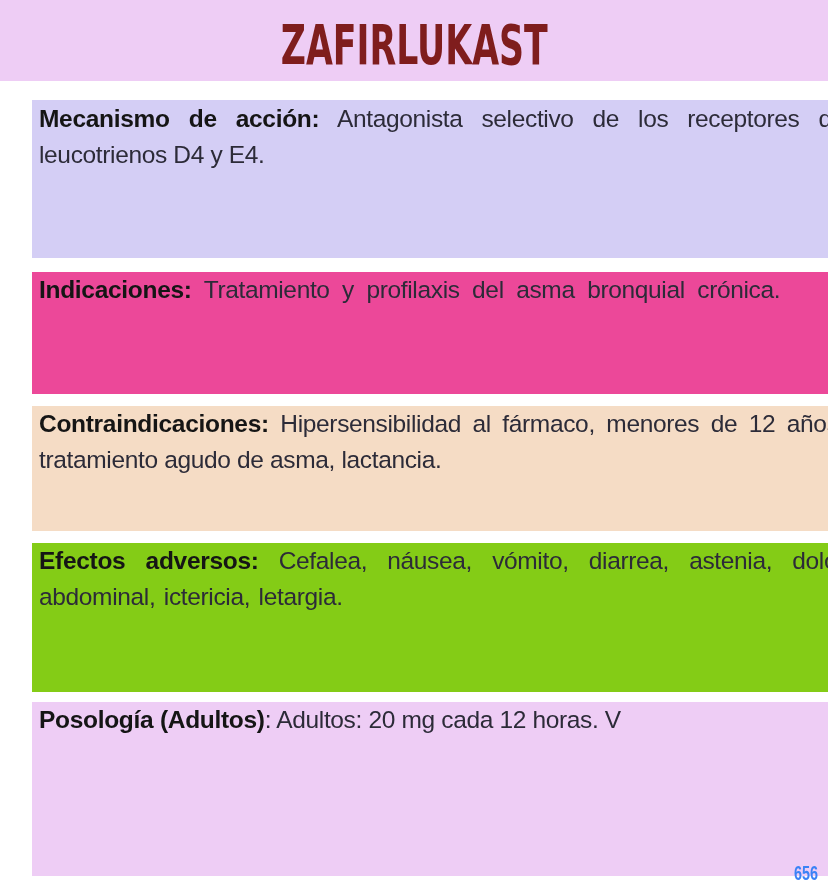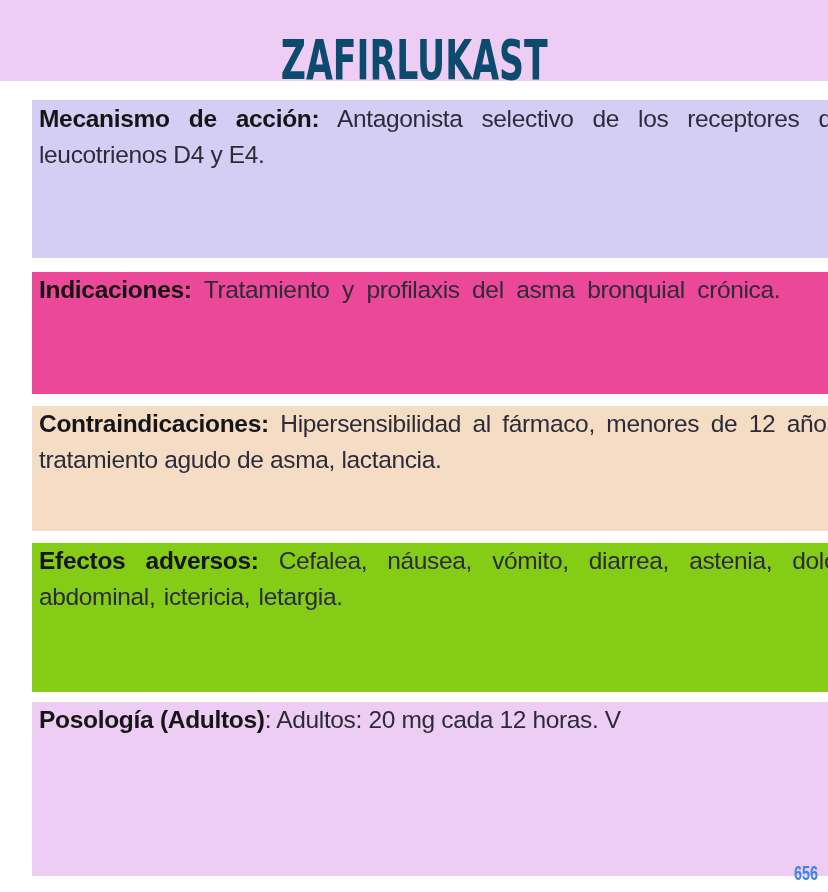--- a/index.html
+++ b/index.html
@@ -6,23 +6,23 @@
     body {
       width: 828px; height: 892px; background: #ffffff;
       position: relative; overflow: hidden;
       font-family: "Liberation Sans", "DejaVu Sans", sans-serif;
     }
     .header {
       position: absolute; left: 0; top: 0; width: 828px; height: 81px;
       background: #eecdf5;
     }
     .title {
-      position: absolute; left: 0; top: 25px; width: 828px; text-align: center;
+      position: absolute; left: 0; top: 10px; width: 828px; text-align: center;
       font-family: "DejaVu Sans", sans-serif; font-weight: bold;
-      font-size: 56px; line-height: 70px; color: #0c4a6e; letter-spacing: 0px;
+      font-size: 56px; line-height: 70px; color: #7f1d1d; letter-spacing: 0px;
     }
     .title span {
       display: inline-block; transform: scaleX(0.62); transform-origin: center;
     }
     .box {
       position: absolute; left: 32px; width: 820px; box-sizing: border-box;
       padding: 0 7px;
     }
     .box p {
       margin: 0; font-size: 24.5px; line-height: 36px; color: #2c2b38;

